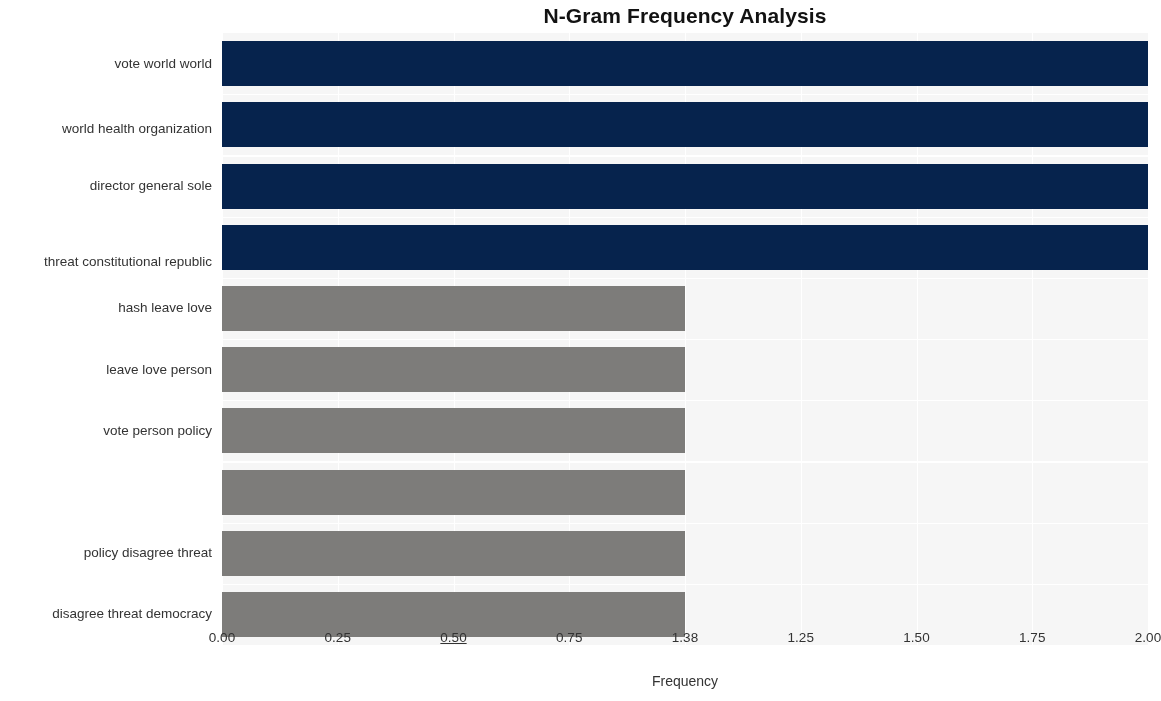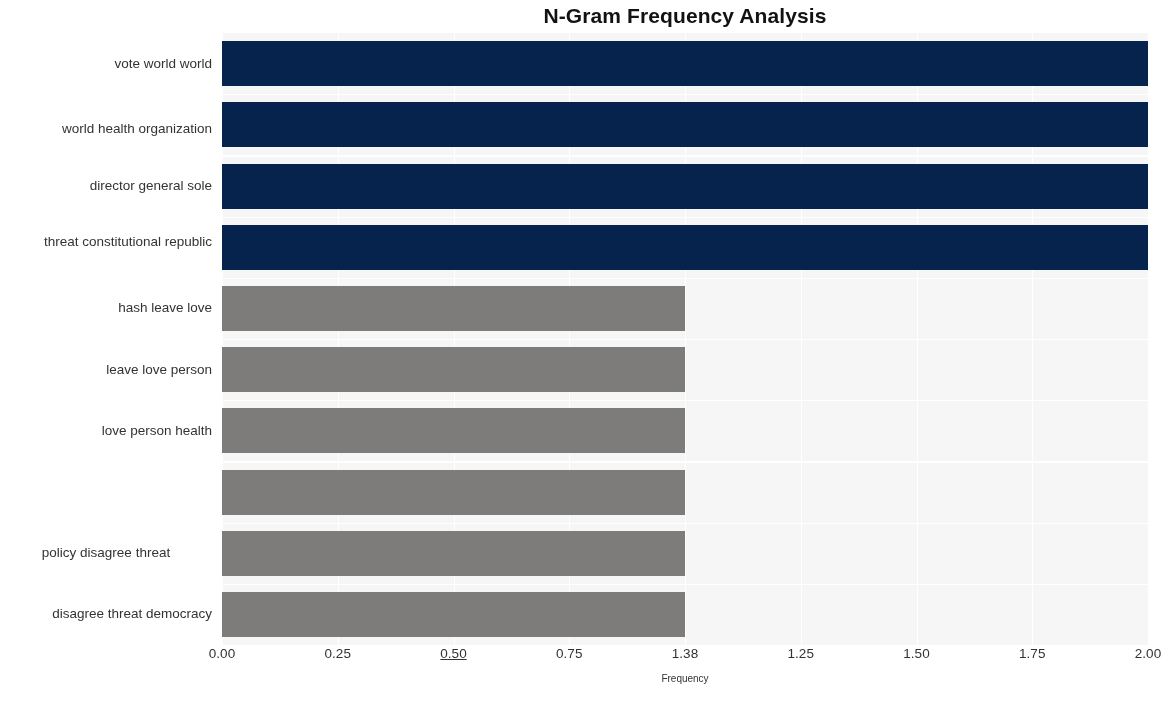--- a/index.html
+++ b/index.html
@@ -91,39 +91,38 @@
     height: 612px;
   }
 
   
   #xtick-layer {
     position: absolute;
     left: 222px;
     top: 630px;
     width: 926px;
     height: 20px;
-    margin-top: 16px;
   }
   .xtick {
     position: absolute;
     top: 0;
     transform: translateX(-50%);
     font-size: 13.5px;
     color: #333333;
     white-space: nowrap;
   }
 
   
   #xlabel {
     position: absolute;
     left: 222px;
     top: 673px;
     width: 926px;
     text-align: center;
-    font-size: 10px;
+    font-size: 14px;
     color: #333333;
     white-space: nowrap;
   }
 </style>
 </head>
 <body>
 
 <div id="figure">
 
   <div id="chart-title">N-Gram Frequency Analysis</div>
@@ -161,25 +160,25 @@
         <div class="bar" title="person policy disagree: 1" style="top: 436.5px; width: 463px; background: rgb(125, 124, 122);"></div>
         <div class="bar" title="policy disagree threat: 1" style="top: 497.7px; width: 463px; background: rgb(125, 124, 122);"></div>
         <div class="bar" title="disagree threat democracy: 1" style="top: 558.9px; width: 463px; background: rgb(125, 124, 122);"></div>
       </div>
   </div>
 
   <div id="ytick-layer">
       <div class="ytick" style="top: 22.6px;">vote world world</div>
       <div class="ytick" style="top: 73px; margin-top: 15px;">world health organization</div>
       <div class="ytick" style="top: 145px;">director general sole</div>
-      <div class="ytick" style="top: 201px;">threat constitutional republic</div>
+      <div class="ytick" style="top: 221px;">threat constitutional republic</div>
       <div class="ytick" style="top: 267.4px;">hash leave love</div>
       <div class="ytick" style="top: 328.6px;">leave love person</div>
-      <div class="ytick" style="top: 389.8px;">love person health</div>
-      <div class="ytick" style="top: 512.2px; text-align: center;">policy disagree threat</div>
+      <div class="ytick" style="top: 389.8px;">vote person policy</div>
+      <div class="ytick" style="top: 512.2px;">policy disagree threat</div>
       <div class="ytick" style="top: 573.4px;">disagree threat democracy</div>
     </div>
 
   <div id="xtick-layer">
       <div class="xtick" style="left: 0px;">0.00</div>
       <div class="xtick" style="left: 115.75px;">0.25</div>
       <div class="xtick" style="left: 231.5px; text-decoration: underline;">0.50</div>
       <div class="xtick" style="left: 347.25px;">0.75</div>
       <div class="xtick" style="left: 463px;">1.38</div>
       <div class="xtick" style="left: 578.75px;">1.25</div>

